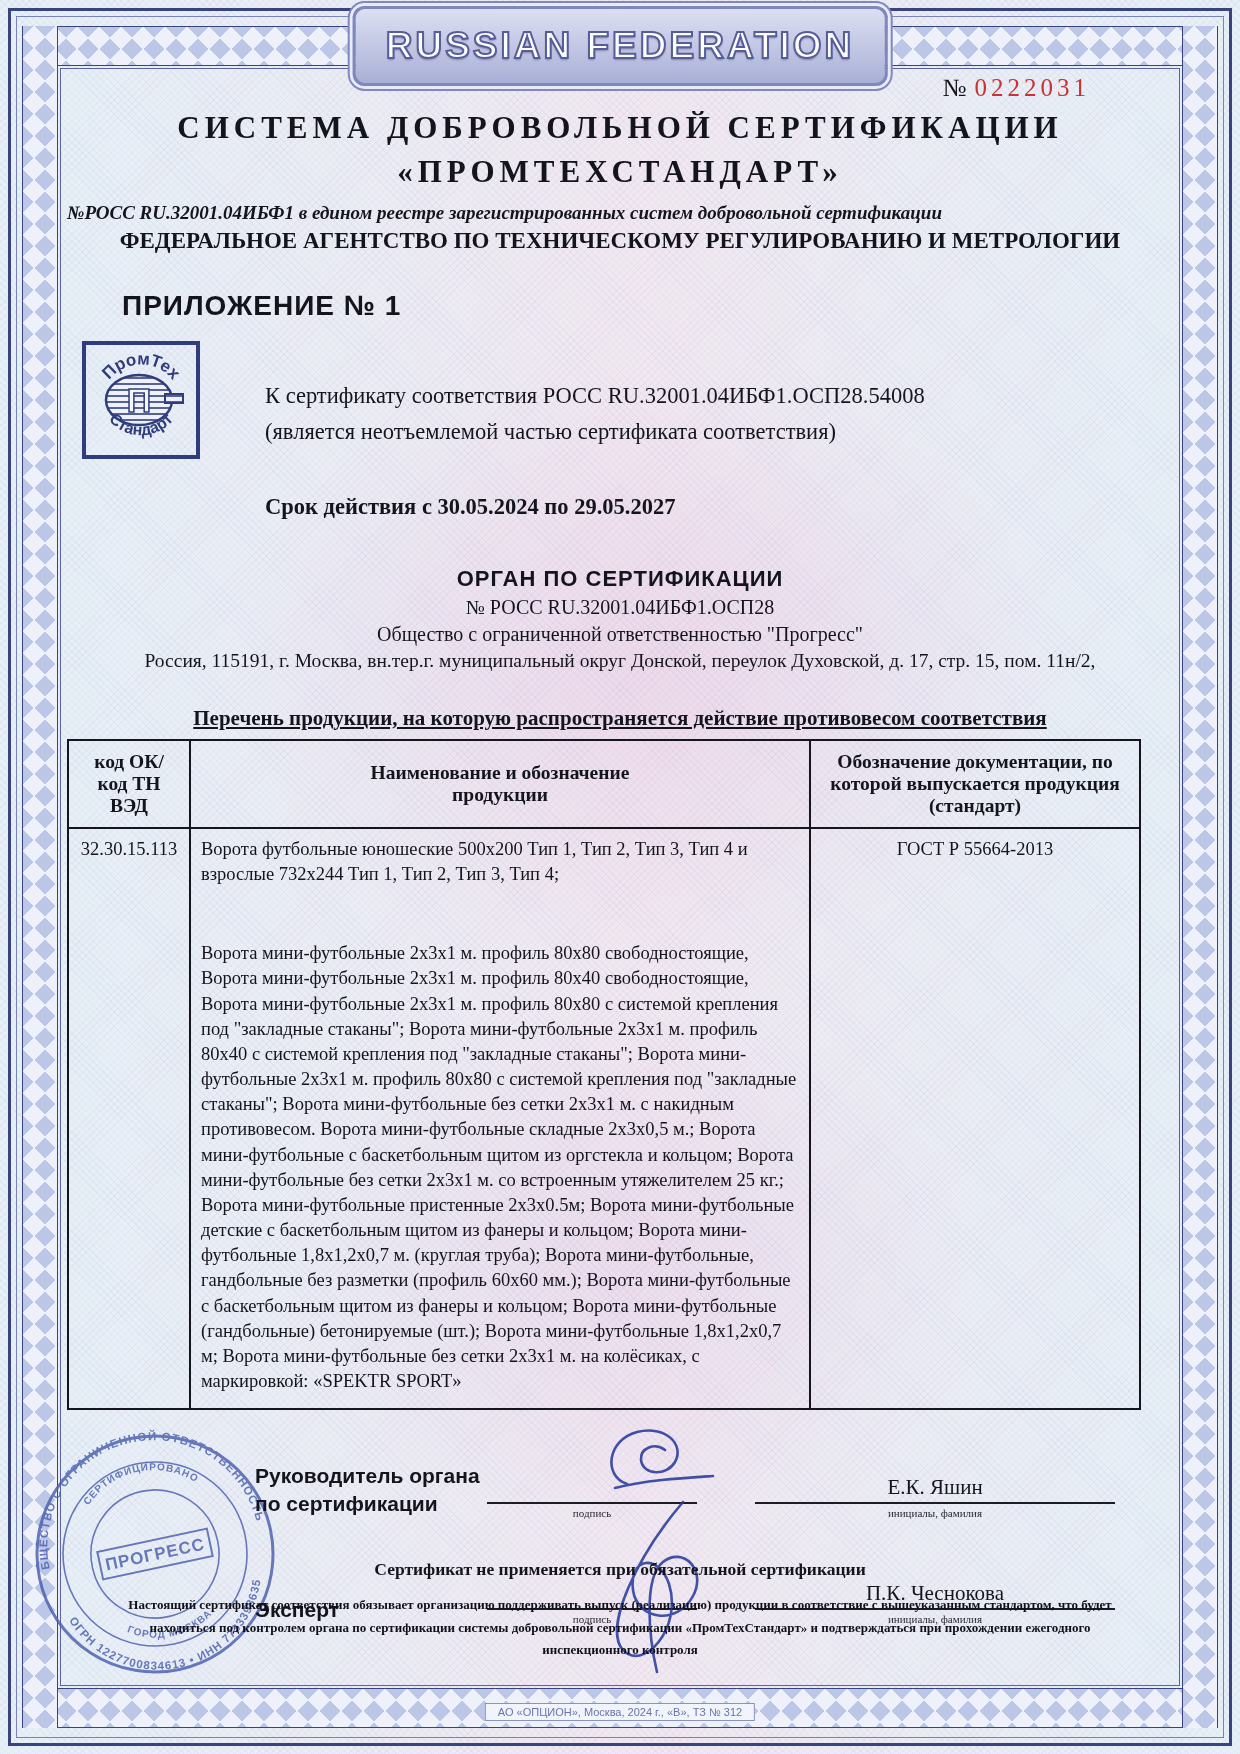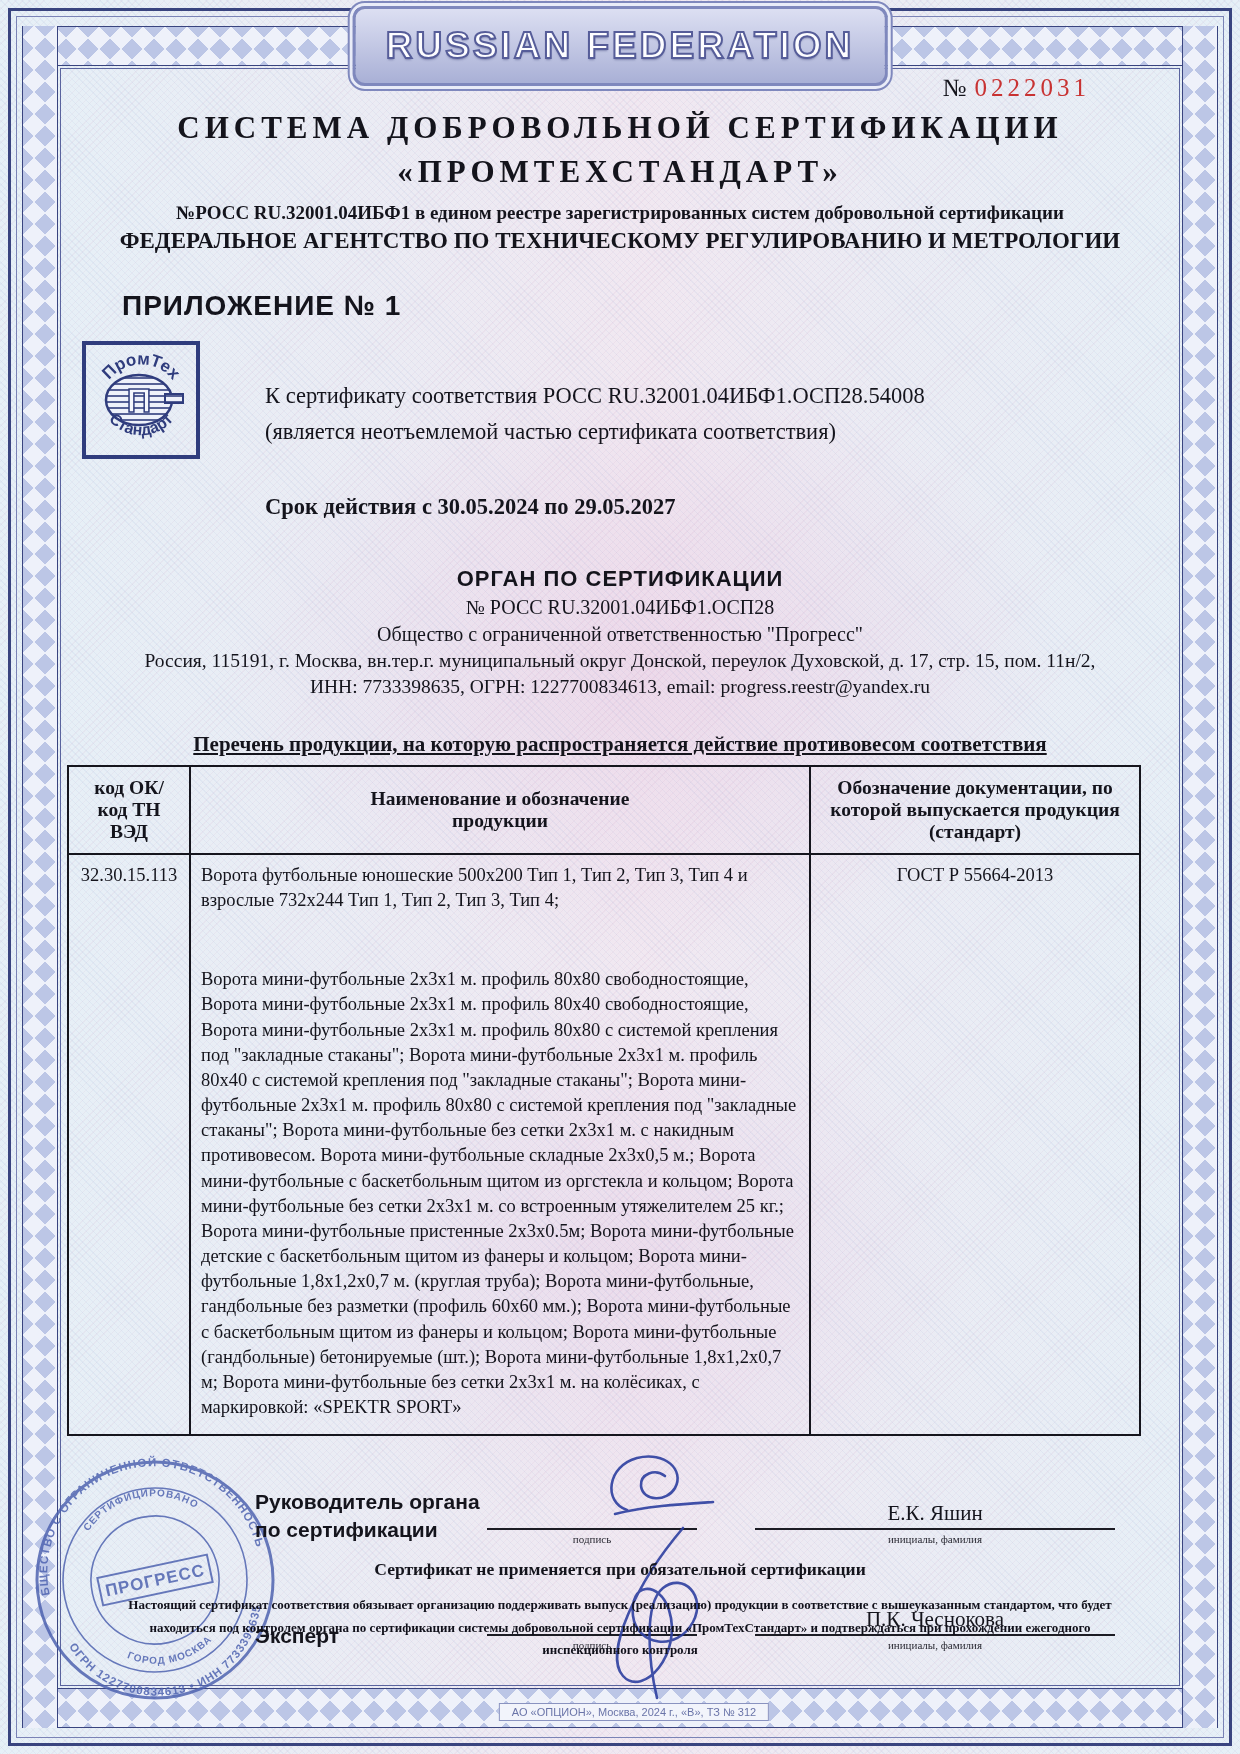--- a/index.html
+++ b/index.html
@@ -40,21 +40,21 @@
     color:#fdfdff;-webkit-text-stroke:2px #565d99;text-shadow:0 2px 2px rgba(70,76,130,.5);
     white-space:nowrap;
   }
   .cert-no{position:absolute;top:74px;right:150px;z-index:5;font-size:25px;letter-spacing:1px;}
   .cert-no .num{color:var(--red,#c83232);letter-spacing:4px;}
 
   .content{position:relative;z-index:2;padding:96px 67px 0;}
 
   .sys-title{text-align:center;font-weight:bold;font-size:31px;letter-spacing:5px;margin:14px 0 0;}
   .sys-title2{text-align:center;font-weight:bold;font-size:31px;letter-spacing:5px;margin:8px 0 0;}
-  .registry{text-align:center;font-weight:bold;font-size:19px;margin-top:12px;}
+  .registry{font-weight:bold;font-size:19px;margin-top:12px;font-style:italic;}
   .agency{text-align:center;font-weight:bold;font-size:23px;margin-top:4px;}
   .appendix{font-family:"Liberation Sans",sans-serif;font-weight:bold;font-size:28px;text-align:left;
     margin:36px 0 0;transform:translateX(55px);letter-spacing:1px;}
 
   .ref-row{display:flex;margin-top:18px;}
   .logo-box{flex:0 0 120px;margin-left:14px;}
   .ref-lines{margin-left:64px;padding-top:38px;font-size:22.5px;line-height:1.6;}
   .validity{margin-left:198px;margin-top:30px;font-size:22.5px;font-weight:600;}
 
   .org{text-align:center;margin-top:46px;}
@@ -83,21 +83,21 @@
   .sig-name-col{flex:0 0 360px;margin-left:58px;text-align:center;}
   .sig-name{font-size:21px;margin-bottom:2px;}
   .stamp-svg{position:absolute;left:-38px;top:-34px;width:252px;height:252px;z-index:1;opacity:.82;transform:rotate(-12deg);}
   .sign-svg{position:absolute;left:440px;top:-56px;width:300px;height:300px;z-index:3;pointer-events:none;}
 
   .footer-texts{position:absolute;left:84px;right:84px;bottom:92px;z-index:2;text-align:center;}
   .no-mandatory{font-weight:bold;font-size:17.5px;}
   .fine{font-weight:bold;font-size:13px;line-height:1.75;width:1020px;margin:14px auto 0;color:#10101a;}
   .print-info{position:absolute;bottom:33px;left:50%;transform:translateX(-50%);z-index:7;
     background:#f2f4fb;border:1px solid #8a93c0;padding:2px 12px;
-    font-family:"Liberation Sans",sans-serif;font-size:11px;color:#6a74a8;white-space:nowrap;margin-left:14px;}
+    font-family:"Liberation Sans",sans-serif;font-size:11px;color:#6a74a8;white-space:nowrap;}
 </style>
 </head>
 <body>
 
 <div class="page">
 
   <div class="frame-a"></div>
   <div class="frame-b"></div>
   <div class="band band-top"></div>
   <div class="band band-bottom"></div>
@@ -150,21 +150,20 @@
       </div>
     </div>
 
     <div class="validity">Срок действия с 30.05.2024 по 29.05.2027</div>
 
     <div class="org">
       <div class="org-h">ОРГАН ПО СЕРТИФИКАЦИИ</div>
       <div class="org-line">№ РОСС RU.32001.04ИБФ1.ОСП28</div>
       <div class="org-line">Общество с ограниченной ответственностью "Прогресс"</div>
       <div class="org-line small">Россия, 115191, г. Москва, вн.тер.г. муниципальный округ Донской, переулок Духовской, д. 17, стр. 15, пом. 11н/2,</div>
-      <div class="org-line small">ИНН: 7733398635, ОГРН: 1227700834613, email: progress.reestr@yandex.ru</div>
     </div>
 
     <div class="tbl-caption">Перечень продукции, на которую распространяется действие противовесом соответствия</div>
 
     <table class="products">
       <colgroup>
           <col style="width:122px">
           <col style="width:620px">
           <col style="width:330px">
         </colgroup>

